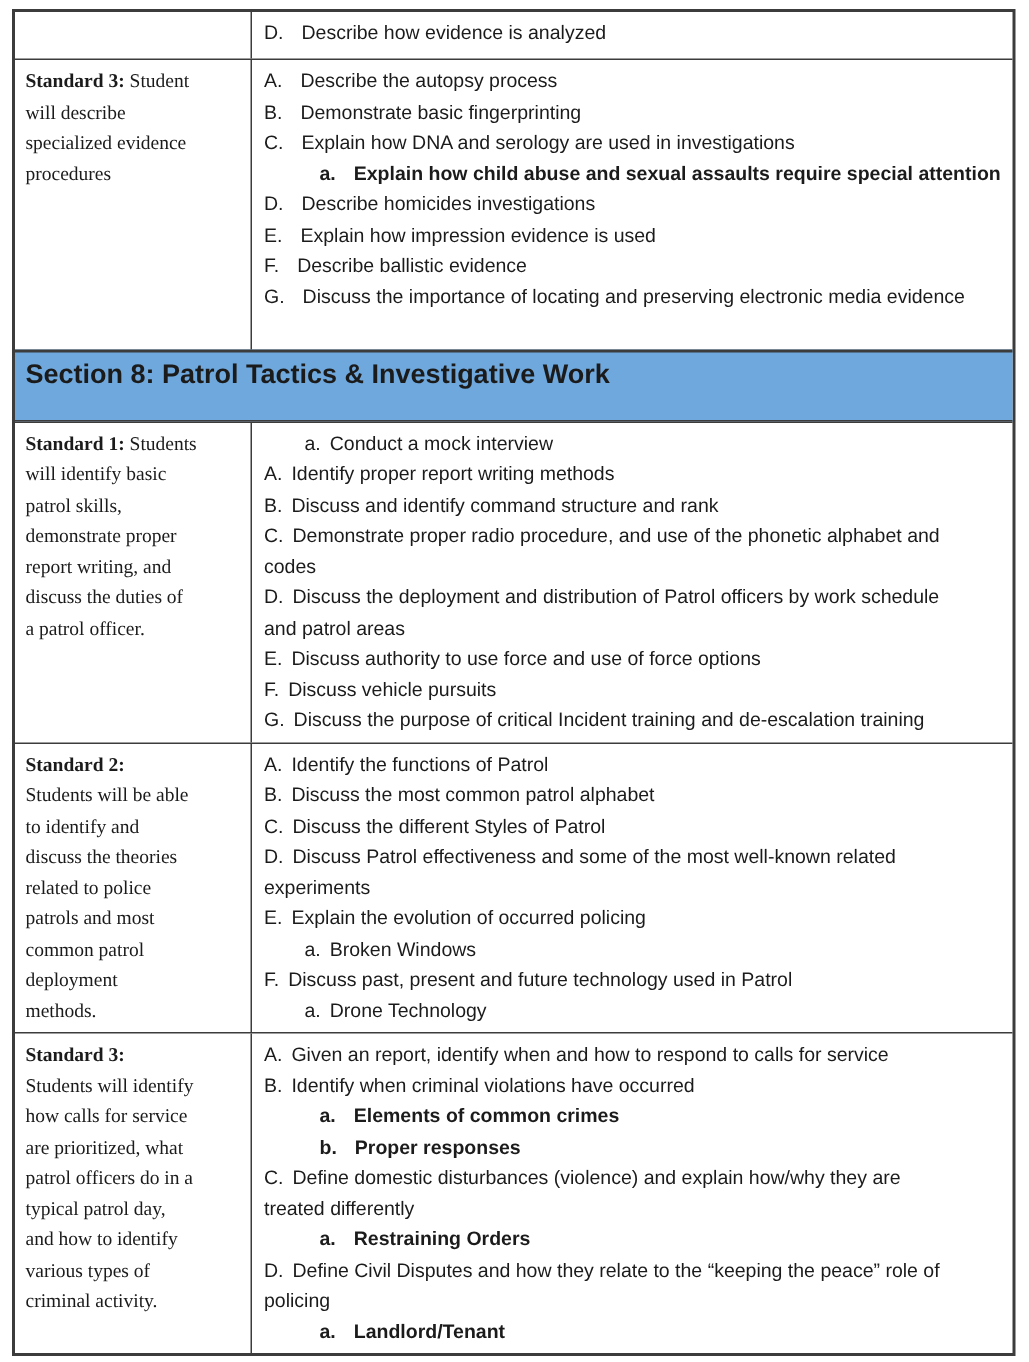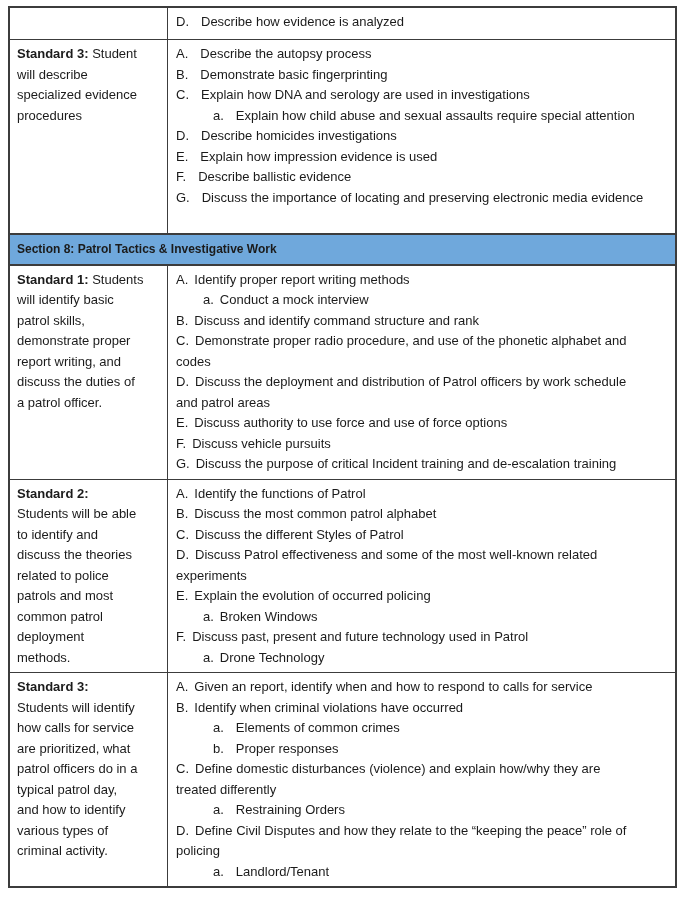--- a/index.html
+++ b/index.html
@@ -16,34 +16,34 @@
     border:2px solid var(--bd);
     background:#ffffff;
   }
   .tbl > * + *{border-top:1.5px solid var(--bd);}
   .row{display:flex;align-items:stretch;}
   .cell{font-size:13px;line-height:20.5px;padding:4px 6px 4px 7px;}
   .cell.left{width:158px;flex:0 0 auto;border-right:1.5px solid var(--bd);}
   .cell.right{flex:1 1 auto;min-width:0;}
   .row.partial{min-height:31px;}
   .b{font-weight:bold;}
-  .desc{white-space:pre-wrap;}
+  .desc{white-space:pre-wrap;font-family:Liberation Serif, serif;}
   .item{white-space:pre-wrap;min-height:20.5px;}
   .item.ind0{padding-left:1px;}
   .item.ind1{padding-left:28px;}
-  .item.ind2{padding-left:38px;}
+  .item.ind2{padding-left:38px;font-weight:bold;}
   .lbl{display:inline-block;}
   .lbl.g0{margin-right:6px;}
   .lbl.g1{margin-right:12px;}
   .sechdr{
     background:var(--hdr);
     border-top:2px solid var(--bd);
     border-bottom:0.5px solid var(--bd);
-    padding:3px 6px 4px 7px;
-    font-size:12px;line-height:22px;
+    padding:3px 6px 20px 7px;
+    font-size:18px;line-height:22px;
   }
   .sechdr .t1{font-weight:bold;}
 </style>
 </head>
 <body>
 
 <div class="page">
   <div class="tbl">
       <div class="row partial">
         <div class="cell left desc"></div>
@@ -73,22 +73,22 @@
       </div>
       <div class="row">
         <div class="cell left desc"><span class="b">Standard 1:</span><span> Students
 will identify basic
 patrol skills,
 demonstrate proper
 report writing, and
 discuss the duties of
 a patrol officer.</span></div>
         <div class="cell right">
+          <div class="item ind1"><span class="lbl g0">a.</span><span class="txt">Conduct a mock interview</span></div>
           <div class="item ind0"><span class="lbl g0">A.</span><span class="txt">Identify proper report writing methods</span></div>
-          <div class="item ind1"><span class="lbl g0">a.</span><span class="txt">Conduct a mock interview</span></div>
           <div class="item ind0"><span class="lbl g0">B.</span><span class="txt">Discuss and identify command structure and rank</span></div>
           <div class="item ind0"><span class="lbl g0">C.</span><span class="txt">Demonstrate proper radio procedure, and use of the phonetic alphabet and
 codes</span></div>
           <div class="item ind0"><span class="lbl g0">D.</span><span class="txt">Discuss the deployment and distribution of Patrol officers by work schedule
 and patrol areas</span></div>
           <div class="item ind0"><span class="lbl g0">E.</span><span class="txt">Discuss authority to use force and use of force options</span></div>
           <div class="item ind0"><span class="lbl g0">F.</span><span class="txt">Discuss vehicle pursuits</span></div>
           <div class="item ind0"><span class="lbl g0">G.</span><span class="txt">Discuss the purpose of critical Incident training and de-escalation training</span></div>
         </div>
       </div>

